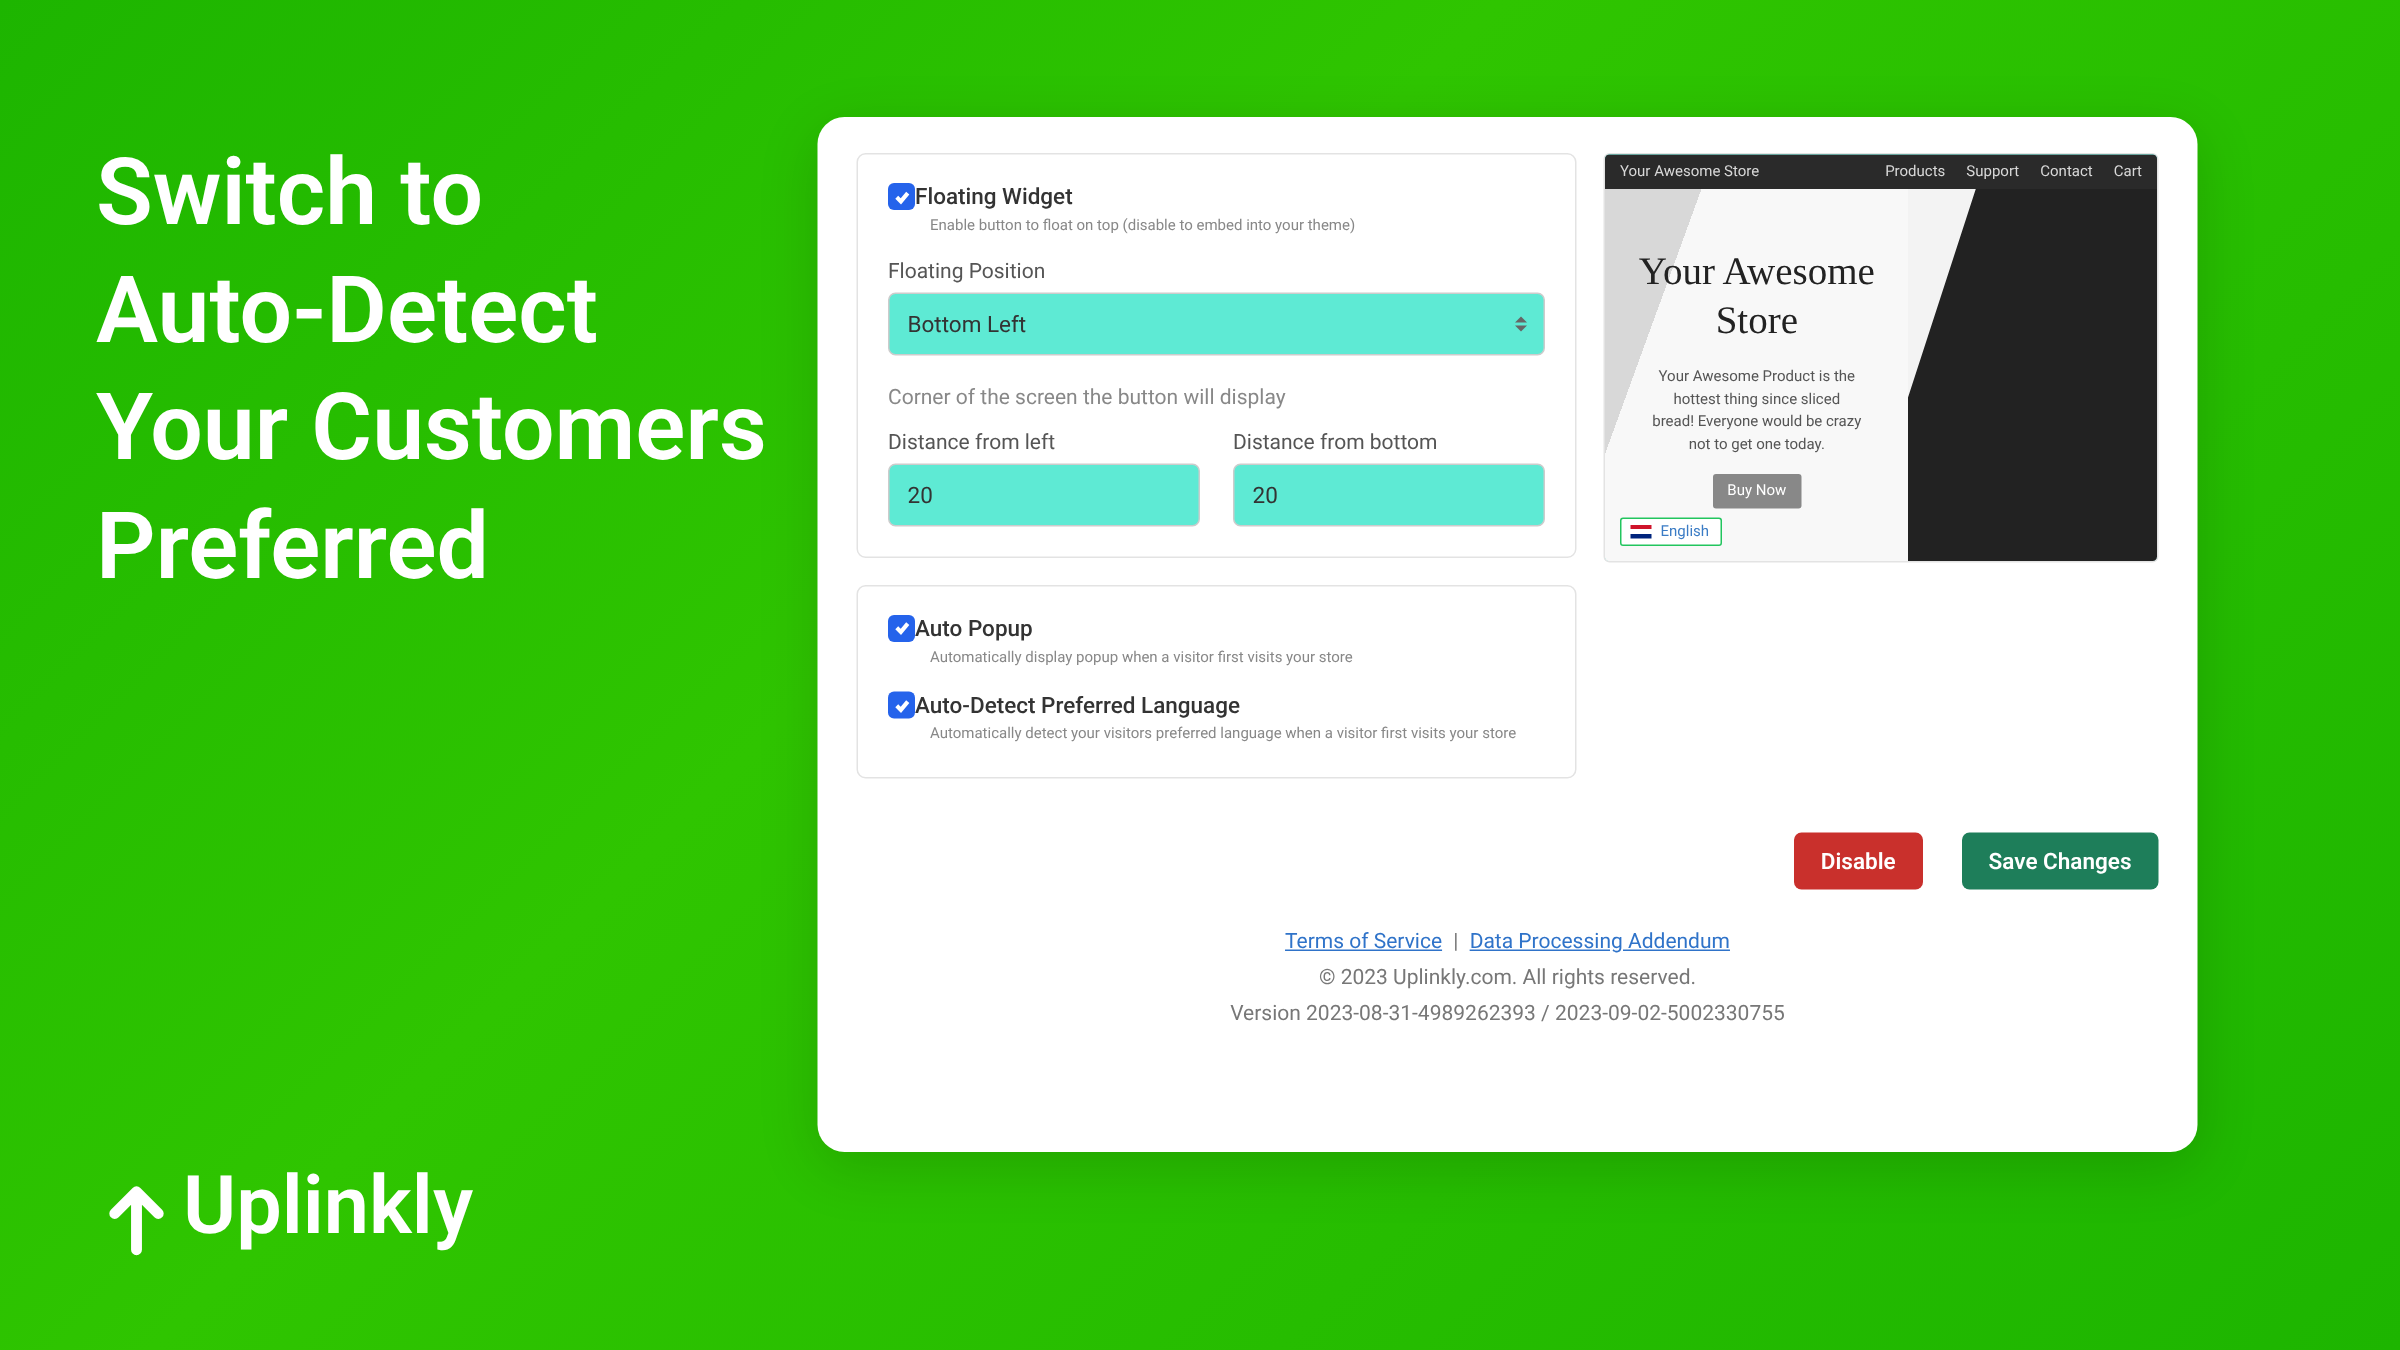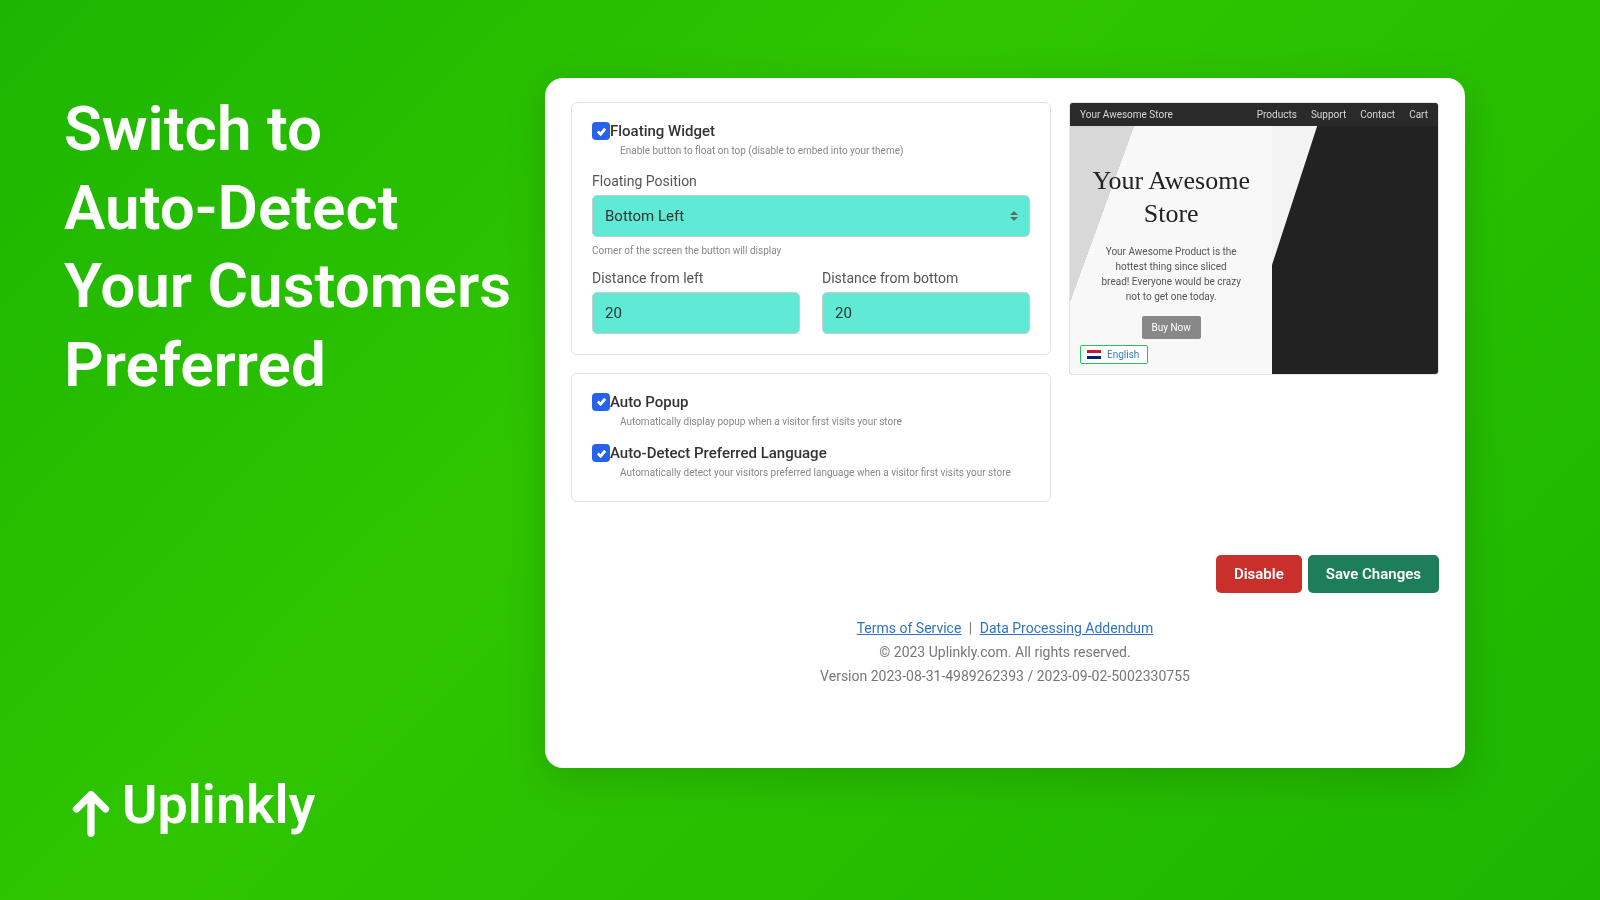--- a/index.html
+++ b/index.html
@@ -16,38 +16,38 @@
 .checkbox svg{width:11px;height:11px;stroke:#fff;stroke-width:3;fill:none}
 .check-label{font-size:15px;color:#333;font-weight:500}
 .check-desc{font-size:10px;color:#888;margin-left:28px;line-height:1.45;margin-bottom:14px}
 .field-label{font-size:14px;color:#555;margin-bottom:6px}
 .select-wrap{position:relative}
 .select-wrap select,.text-input{width:100%;height:42px;padding:8px 12px;border:1px solid #ccc;border-radius:5px;font-size:15px;color:#333;background:#5eead4;appearance:none}
 .select-caret{position:absolute;right:12px;top:50%;transform:translateY(-50%);display:flex;flex-direction:column;gap:2px}
 .select-caret span{width:0;height:0;border-left:4px solid transparent;border-right:4px solid transparent}
 .select-caret .up{border-bottom:4px solid #666}
 .select-caret .down{border-top:4px solid #666}
-.field-hint{font-size:10px;color:#888;margin-top:8px}
+.field-hint{font-size:14px;color:#888;margin-top:20px}
 .two-col{display:flex;gap:22px;margin-top:14px}
 .two-col>div{flex:1}
 .card .check-row+.check-desc:last-child{margin-bottom:0}
 .preview-col{width:370px}
 .preview{width:100%;border:1px solid #e3e3e3;border-radius:4px;overflow:hidden;background:#14b8a6}
 .preview-nav{background:#2a2a2a;color:#d8d8d8;display:flex;align-items:center;justify-content:space-between;padding:6px 10px;font-size:10px}
 .preview-nav .links{display:flex;gap:14px}
 .preview-body{position:relative;height:248px;background:#f3f3f3;display:flex}
 .preview-left{flex:0 0 55%;display:flex;flex-direction:column;align-items:center;justify-content:center;padding:20px 16px 16px 16px;text-align:center;background:linear-gradient(110deg,#d8d8d8 0 22%,#f8f8f8 22% 100%)}
 .preview-title{font-family:Georgia,serif;font-size:26px;line-height:1.25;color:#222;margin-bottom:14px}
 .preview-desc{font-size:10px;color:#555;line-height:1.5;max-width:140px}
 .preview-buy{margin-top:12px;background:#888;color:#fff;font-size:10px;padding:6px 10px;border-radius:2px}
 .preview-right{flex:1;position:relative;overflow:hidden}
 .device{position:absolute;right:-60px;bottom:-40px;width:220px;height:300px;background:#222;border-radius:20px;transform:rotate(18deg)}
 .lang-pill{position:absolute;left:10px;bottom:10px;background:#fff;border:1px solid #22c55e;border-radius:2px;padding:3px 8px 3px 6px;display:flex;align-items:center;gap:6px;font-size:10px;color:#3b7cc5}
 .flag{width:14px;height:9px;display:inline-block;background:linear-gradient(#cf142b 0 33%,#fff 33% 66%,#00247d 66% 100%);position:relative}
-.actions{display:flex;gap:6px;justify-content:flex-end;margin-top:20px}
+.actions{display:flex;gap:26px;justify-content:flex-end;margin-top:20px}
 .btn{padding:10px 18px;border:none;border-radius:5px;font-size:15px;font-weight:600;color:#fff;cursor:pointer}
 .btn-danger{background:#c9302c}
 .btn-success{background:#1e7e5a}
 .footer{text-align:center;margin-top:24px;font-size:14px;color:#777;line-height:1.7}
 .footer a{color:#2f73c9;text-decoration:underline}
 .footer .sep{color:#777;padding:0 4px}
 </style>
 </head>
 <body>
 

